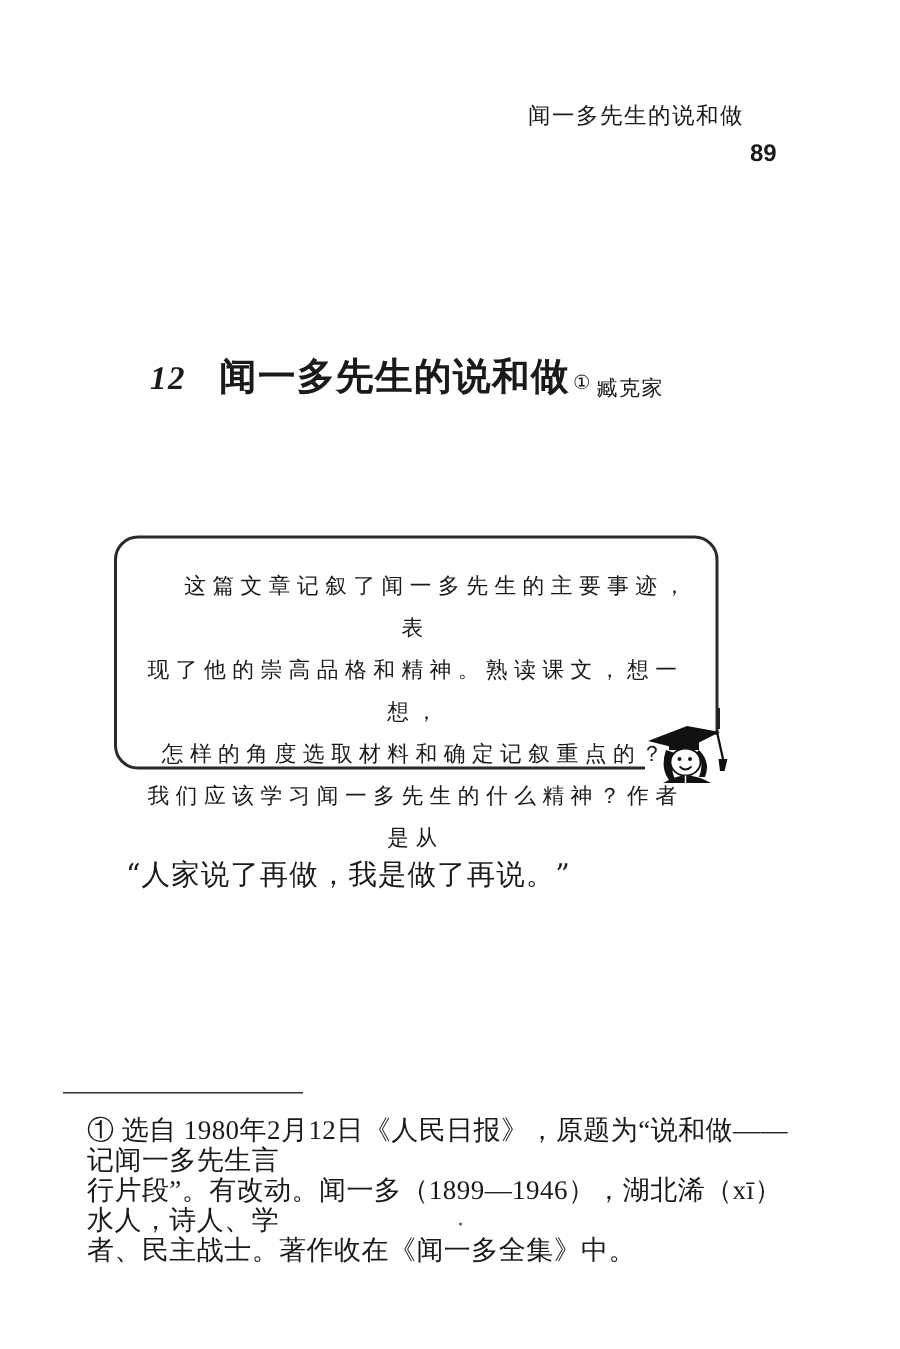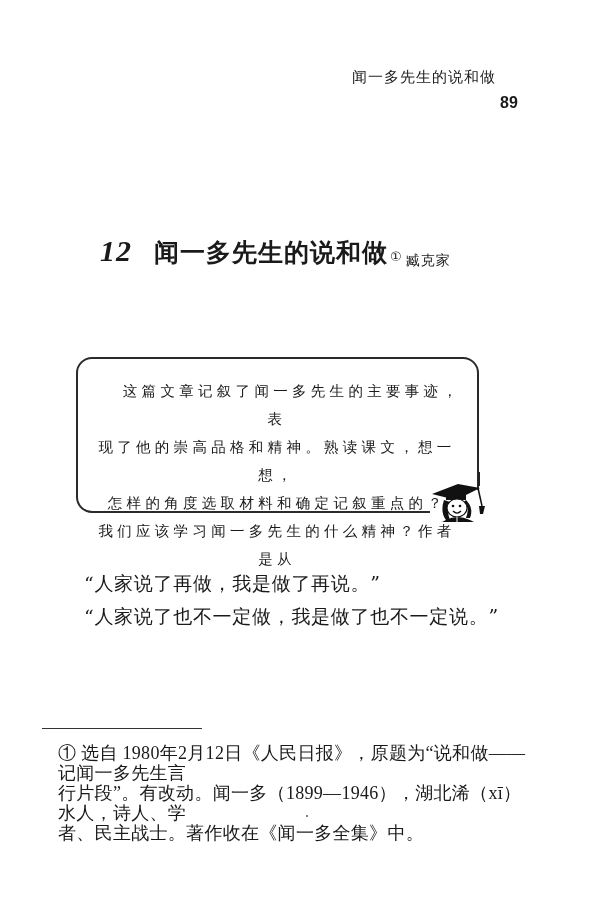--- a/index.html
+++ b/index.html
@@ -37,21 +37,21 @@
     top: 234px;
     left: 100px;
     display: flex;
     align-items: baseline;
     white-space: nowrap;
   }
   .lesson-number {
     font-family: "Liberation Serif", "DejaVu Serif", serif;
     font-style: italic;
     font-weight: bold;
-    font-size: 30px;
+    font-size: 22px;
     margin-right: 22px;
     letter-spacing: 1px;
   }
   .lesson-title {
     font-family: "DejaVu Sans", "Liberation Sans", sans-serif;
     font-weight: bold;
     font-size: 25px;
     letter-spacing: 1px;
   }
   .footnote-mark {
@@ -195,21 +195,20 @@
     <circle cx="32" cy="34" r="1.3" fill="#111"></circle>
     <path d="M25,39 Q29,43 33,39" fill="none" stroke="#111" stroke-width="1.2"></path>
 
     <path d="M18,48 Q29,42 42,48 L46,50 L14,50 Z" fill="#111"></path>
     <line x1="29" y1="45" x2="29" y2="50" stroke="#fff" stroke-width="1"></line>
   </svg>
 </div>
 
 <div class="body-text">
   <p>“人家说了再做，我是做了再说。”</p>
-  <p>“人家说了也不一定做，我是做了也不一定说。”</p>
 </div>
 
 <div class="footnote-rule"></div>
 
 <div class="footnote">
   <p>① 选自 1980年2月12日《人民日报》，原题为“说和做——记闻一多先生言</p>
   <p>行片段”。有改动。闻一多（1899—1946），湖北浠（xī）水人，诗人、学</p>
   <p>者、民主战士。著作收在《闻一多全集》中。</p>
 </div>
 

